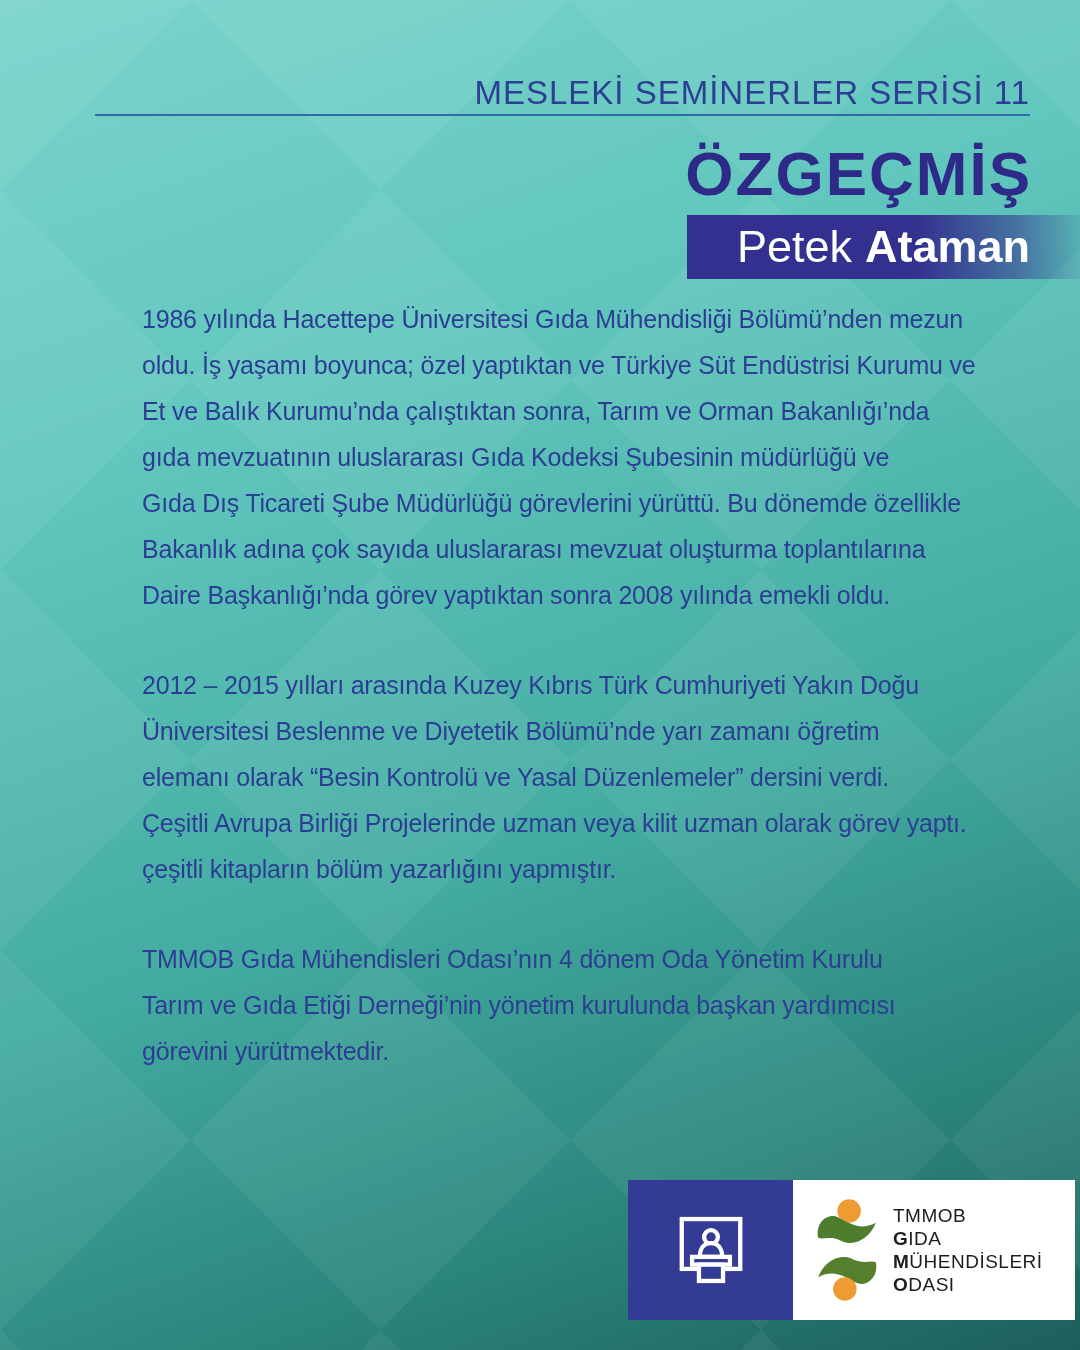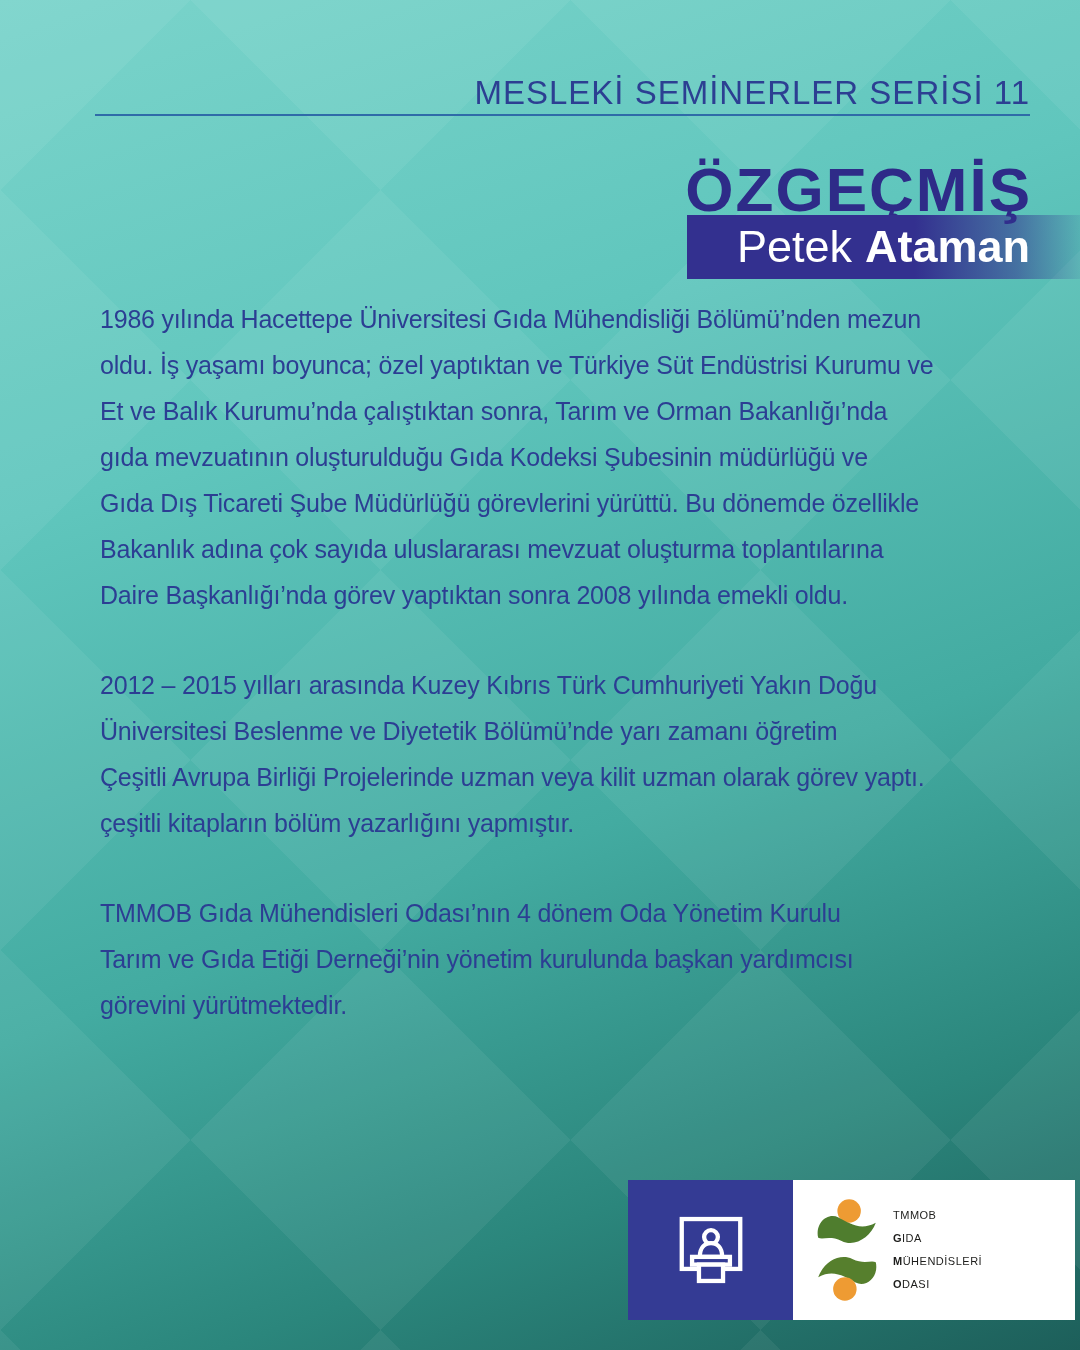--- a/index.html
+++ b/index.html
@@ -17,53 +17,53 @@
   .series-title{
     position:absolute; top:74px; right:50px;
     font-size:33px; letter-spacing:1px;
     color:#2c3f92; white-space:nowrap;
   }
   .series-rule{
     position:absolute; left:95px; right:50px; top:114px;
     height:2px; background:#2f6ba8;
   }
   .cv-heading{
-    position:absolute; top:154px; right:48px;
+    position:absolute; top:138px; right:48px;
     font-size:62px; font-weight:bold; letter-spacing:2px;
     color:#2e2b88; white-space:nowrap;
   }
   .name-banner{
     position:absolute; left:687px; right:0; top:215px; height:64px;
     display:flex; align-items:center; justify-content:center;
     background:linear-gradient(90deg, #33308f 0%, #33308f 58%, rgba(51,48,143,0.55) 84%, rgba(51,48,143,0.10) 100%);
   }
   .name-banner .name{
     color:#ffffff; font-size:45px; white-space:nowrap;
   }
   .name-first{font-weight:normal; margin-right:13px;}
   .name-last{font-weight:bold;}
   .bio{
     position:absolute; left:100px; top:296px;
     color:#2c3e93; font-size:25px; line-height:46px; letter-spacing:-0.2px;
   }
   .para + .para{margin-top:44px;}
-  .line{white-space:nowrap;}
+  .line{white-space:nowrap;margin-left:42px;}
   .footer-icon-box{
     position:absolute; left:628px; top:1180px; width:165px; height:140px;
     background:#343b94; display:flex; align-items:center; justify-content:center;
   }
   .footer-logo-box{
     position:absolute; left:793px; top:1180px; width:282px; height:140px;
     background:#ffffff; display:flex; align-items:center;
     padding-left:22px; box-sizing:border-box;
   }
   .logo-mark{width:64px; height:104px; flex:0 0 auto;}
   .logo-text{
     margin-left:14px;
-    color:#1d1d1b; font-size:11px; line-height:23px; letter-spacing:0.5px;
+    color:#1d1d1b; font-size:19px; line-height:23px; letter-spacing:0.5px;
     white-space:nowrap;
   }
   .logo-text .b{font-weight:bold;}
 </style>
 </head>
 <body>
 
 <div class="page">
 
   <div class="series-title">MESLEKİ SEMİNERLER SERİSİ 11</div>
@@ -75,28 +75,29 @@
     <div class="name">
       <span class="name-first">Petek</span><span class="name-last">Ataman</span>
     </div>
   </div>
 
   <div class="bio">
     <div class="para">
       <div class="line">1986 yılında Hacettepe Üniversitesi Gıda Mühendisliği Bölümü’nden mezun</div>
       <div class="line">oldu. İş yaşamı boyunca; özel yaptıktan ve Türkiye Süt Endüstrisi Kurumu ve</div>
       <div class="line">Et ve Balık Kurumu’nda çalıştıktan sonra, Tarım ve Orman Bakanlığı’nda</div>
-      <div class="line">gıda mevzuatının oluşturulduğu Gıda Kodeksi Şubesinin müdürlüğü ve</div>
+      <div class="line">gıda mevzuatının uluslararası Gıda Kodeksi Şubesinin müdürlüğü ve</div>
       <div class="line">Gıda Dış Ticareti Şube Müdürlüğü görevlerini yürüttü. Bu dönemde özellikle</div>
       <div class="line">Bakanlık adına çok sayıda uluslararası mevzuat oluşturma toplantılarına</div>
       <div class="line">Daire Başkanlığı’nda görev yaptıktan sonra 2008 yılında emekli oldu.</div>
     </div>
     <div class="para">
       <div class="line">2012 – 2015 yılları arasında Kuzey Kıbrıs Türk Cumhuriyeti Yakın Doğu</div>
       <div class="line">Üniversitesi Beslenme ve Diyetetik Bölümü’nde yarı zamanı öğretim</div>
+      <div class="line">elemanı olarak “Besin Kontrolü ve Yasal Düzenlemeler” dersini verdi.</div>
       <div class="line">Çeşitli Avrupa Birliği Projelerinde uzman veya kilit uzman olarak görev yaptı.</div>
       <div class="line">çeşitli kitapların bölüm yazarlığını yapmıştır.</div>
     </div>
     <div class="para">
       <div class="line">TMMOB Gıda Mühendisleri Odası’nın 4 dönem Oda Yönetim Kurulu</div>
       <div class="line">Tarım ve Gıda Etiği Derneği’nin yönetim kurulunda başkan yardımcısı</div>
       <div class="line">görevini yürütmektedir.</div>
     </div>
   </div>
 

